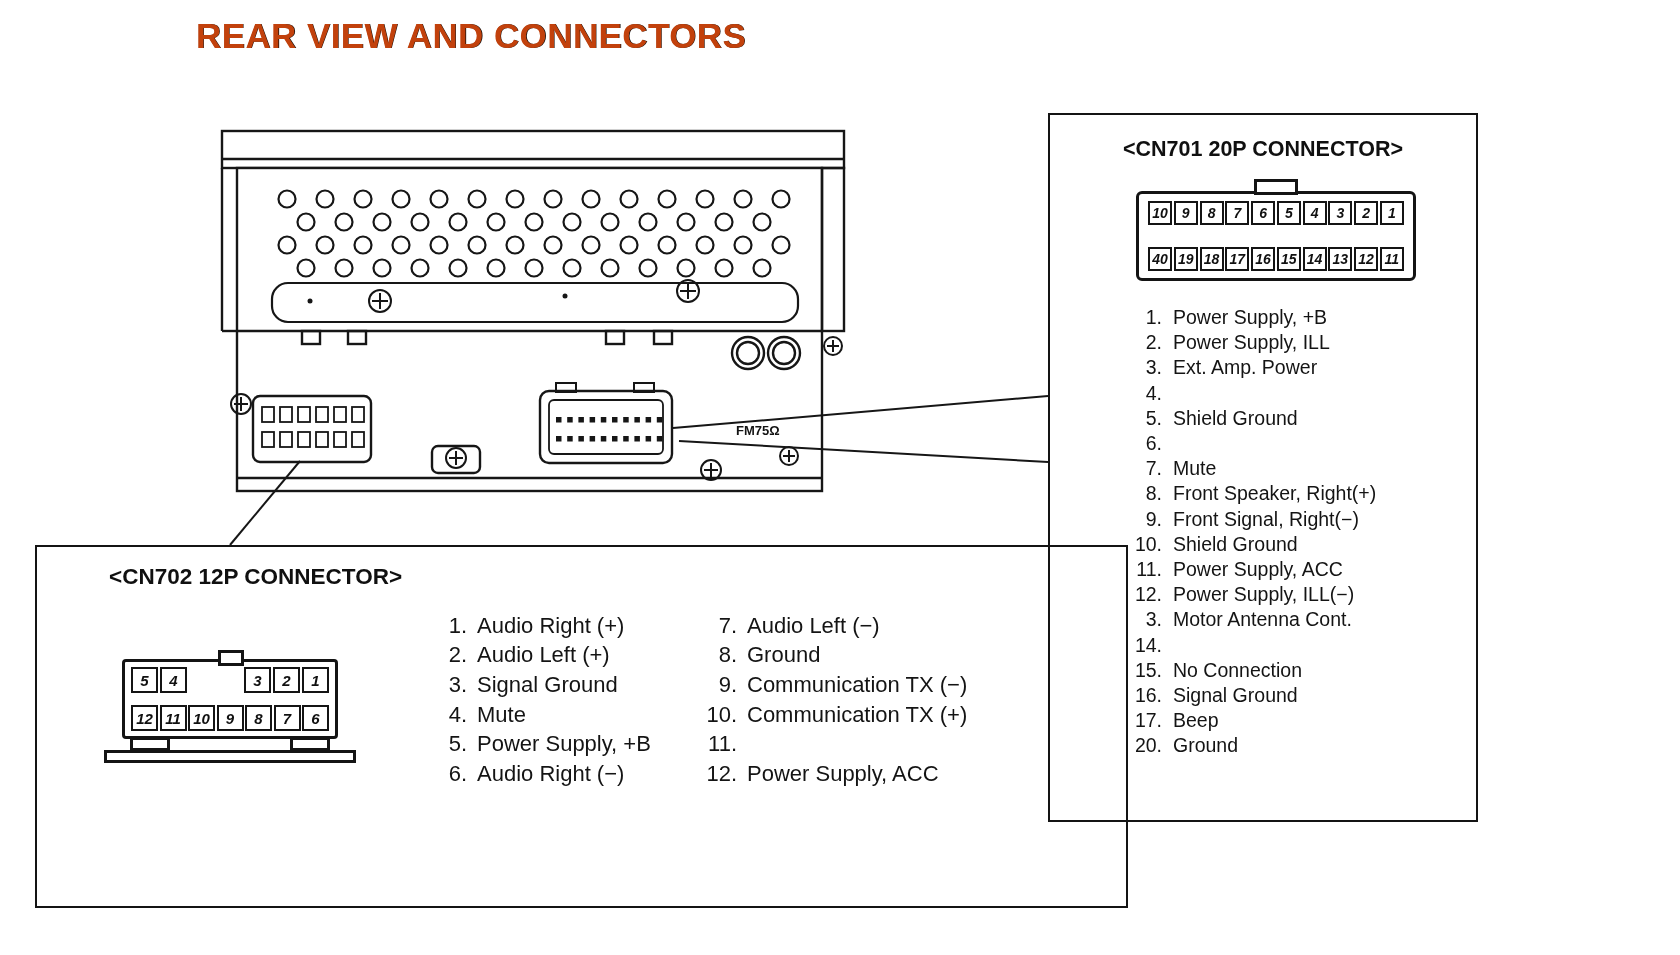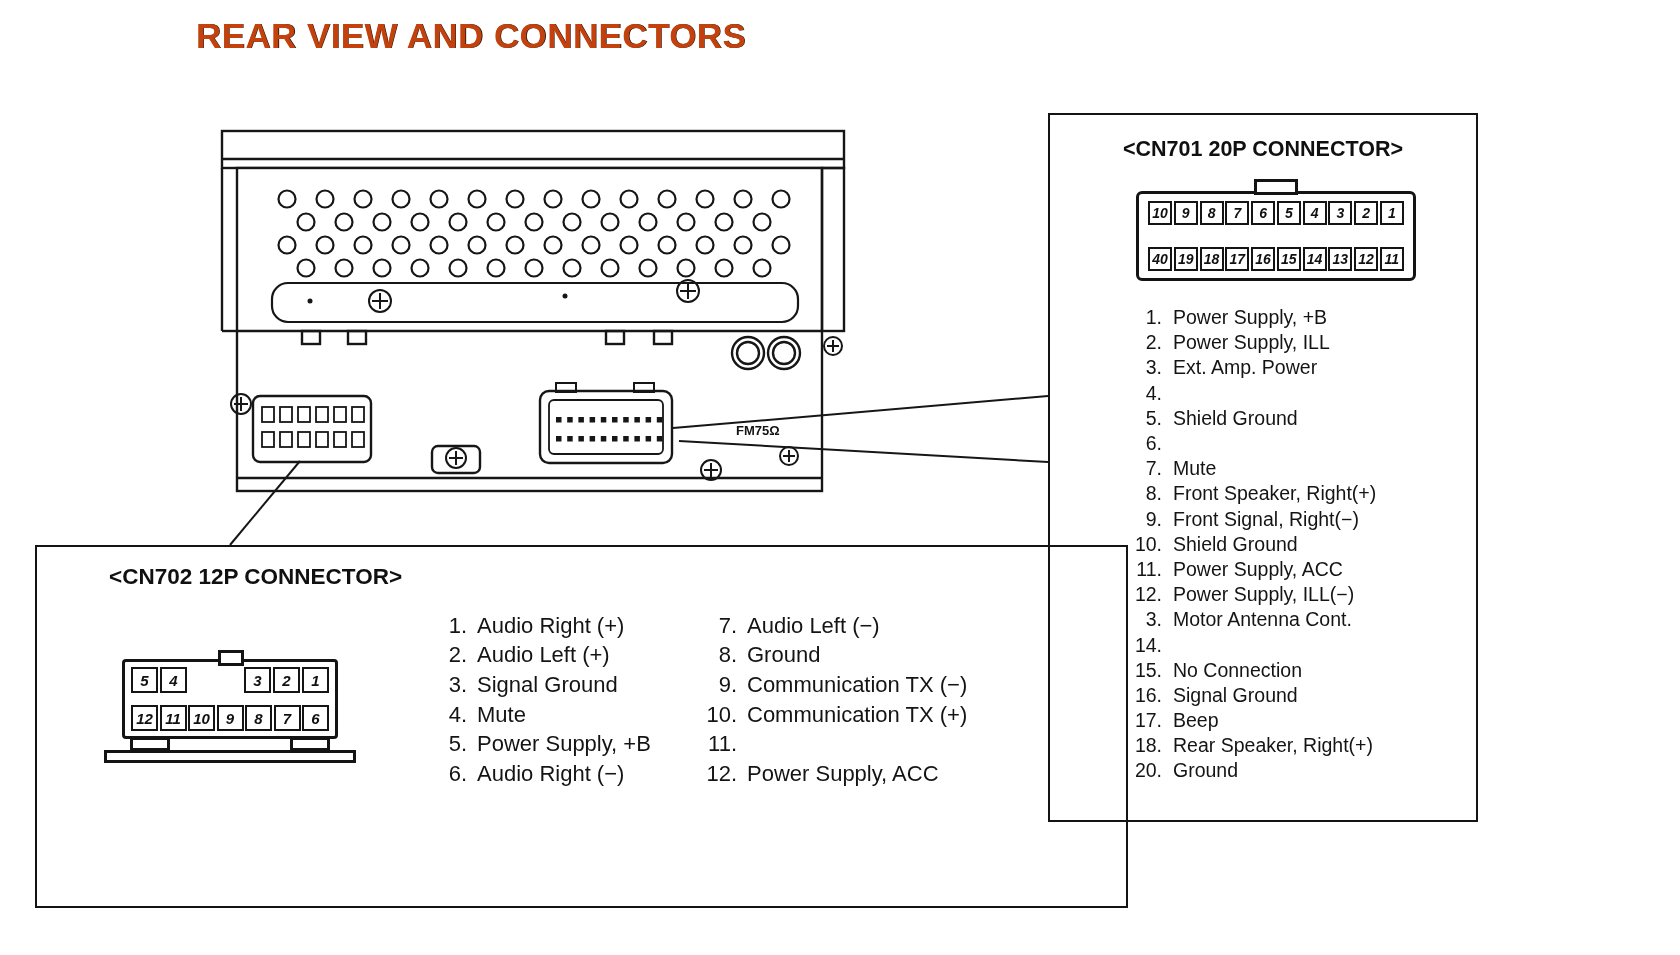--- a/index.html
+++ b/index.html
@@ -362,24 +362,20 @@
         </div>
       <div class="pin-row">
           <span class="num">16.</span>
           <span class="lbl">Signal Ground</span>
         </div>
       <div class="pin-row">
           <span class="num">17.</span>
           <span class="lbl">Beep</span>
         </div>
       <div class="pin-row">
-          <span class="num">18.</span>
-          <span class="lbl">Rear Speaker, Right(+)</span>
-        </div>
-      <div class="pin-row">
           <span class="num">20.</span>
           <span class="lbl">Ground</span>
         </div>
     </div>
   </section>
 
   <section class="box cn702-box">
     <div class="box-title cn702-title">&lt;CN702 12P CONNECTOR&gt;</div>
 
     <div class="conn12">

